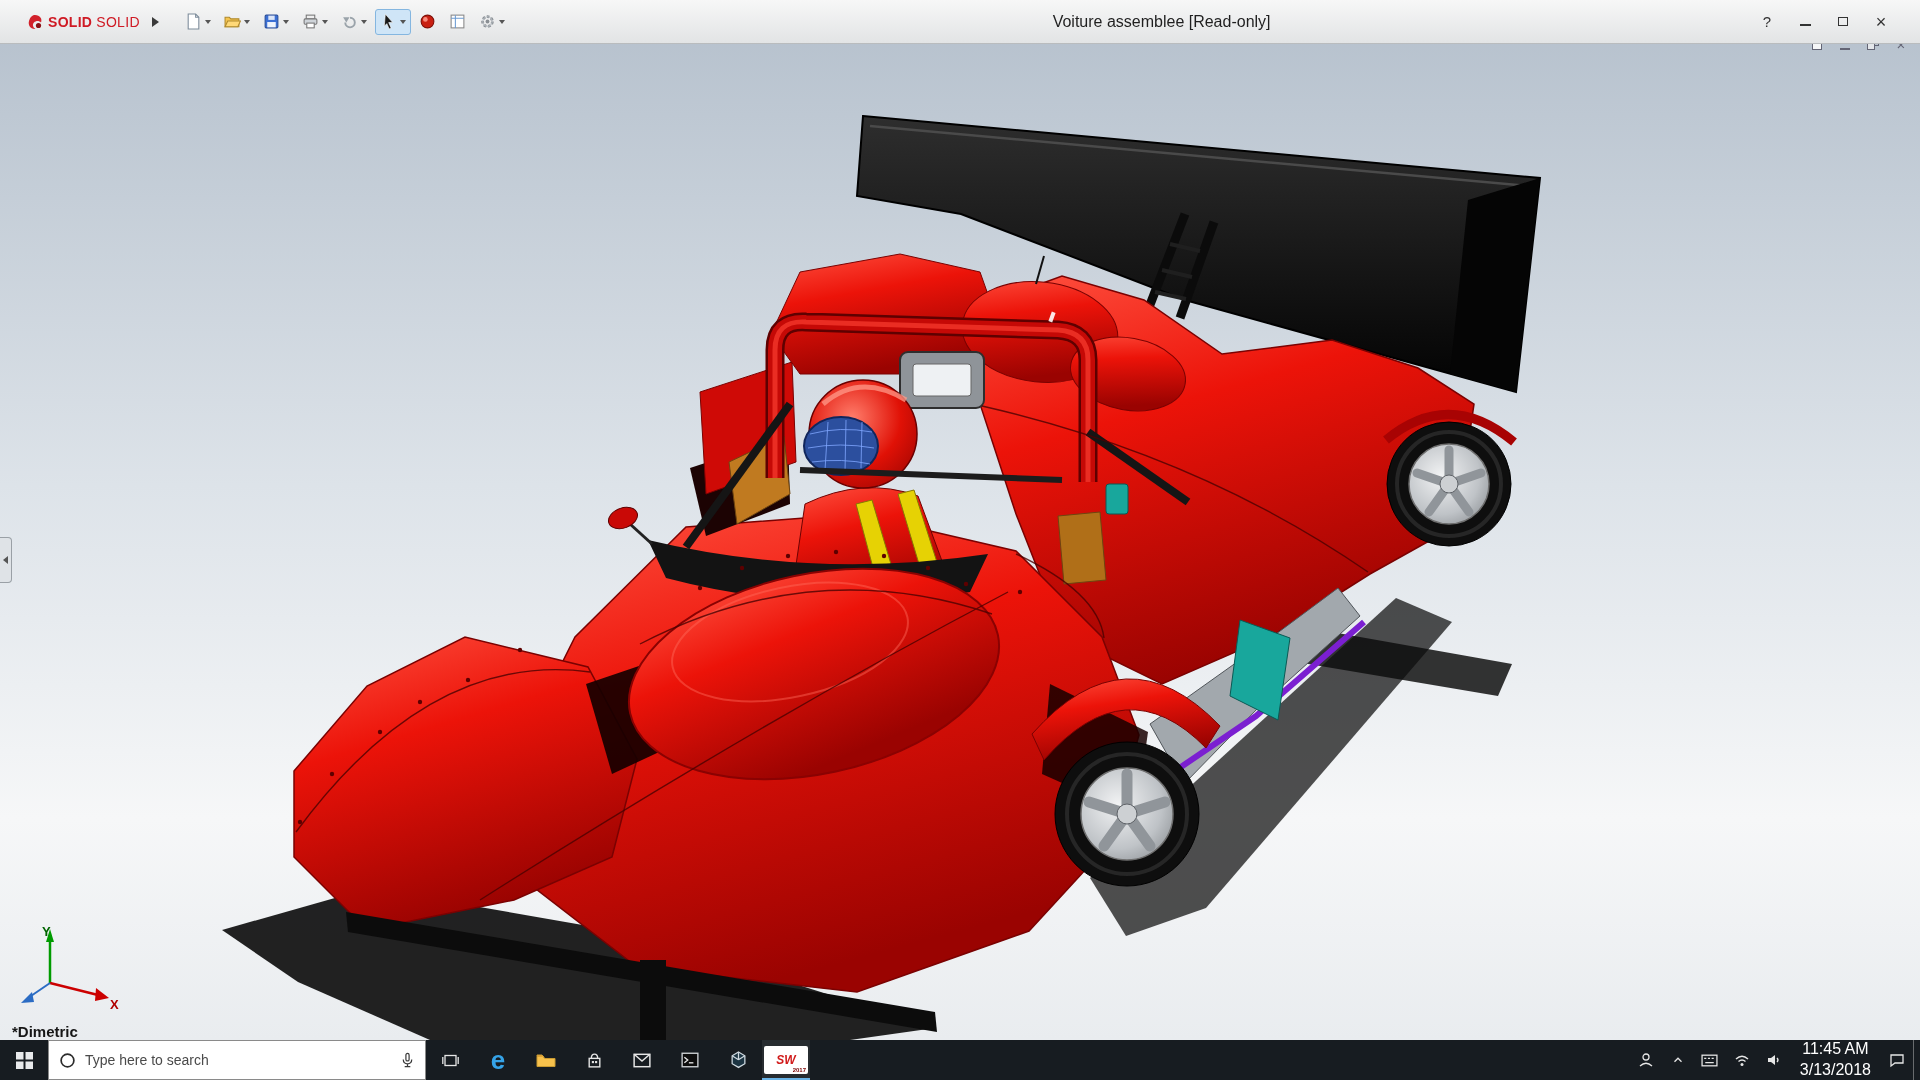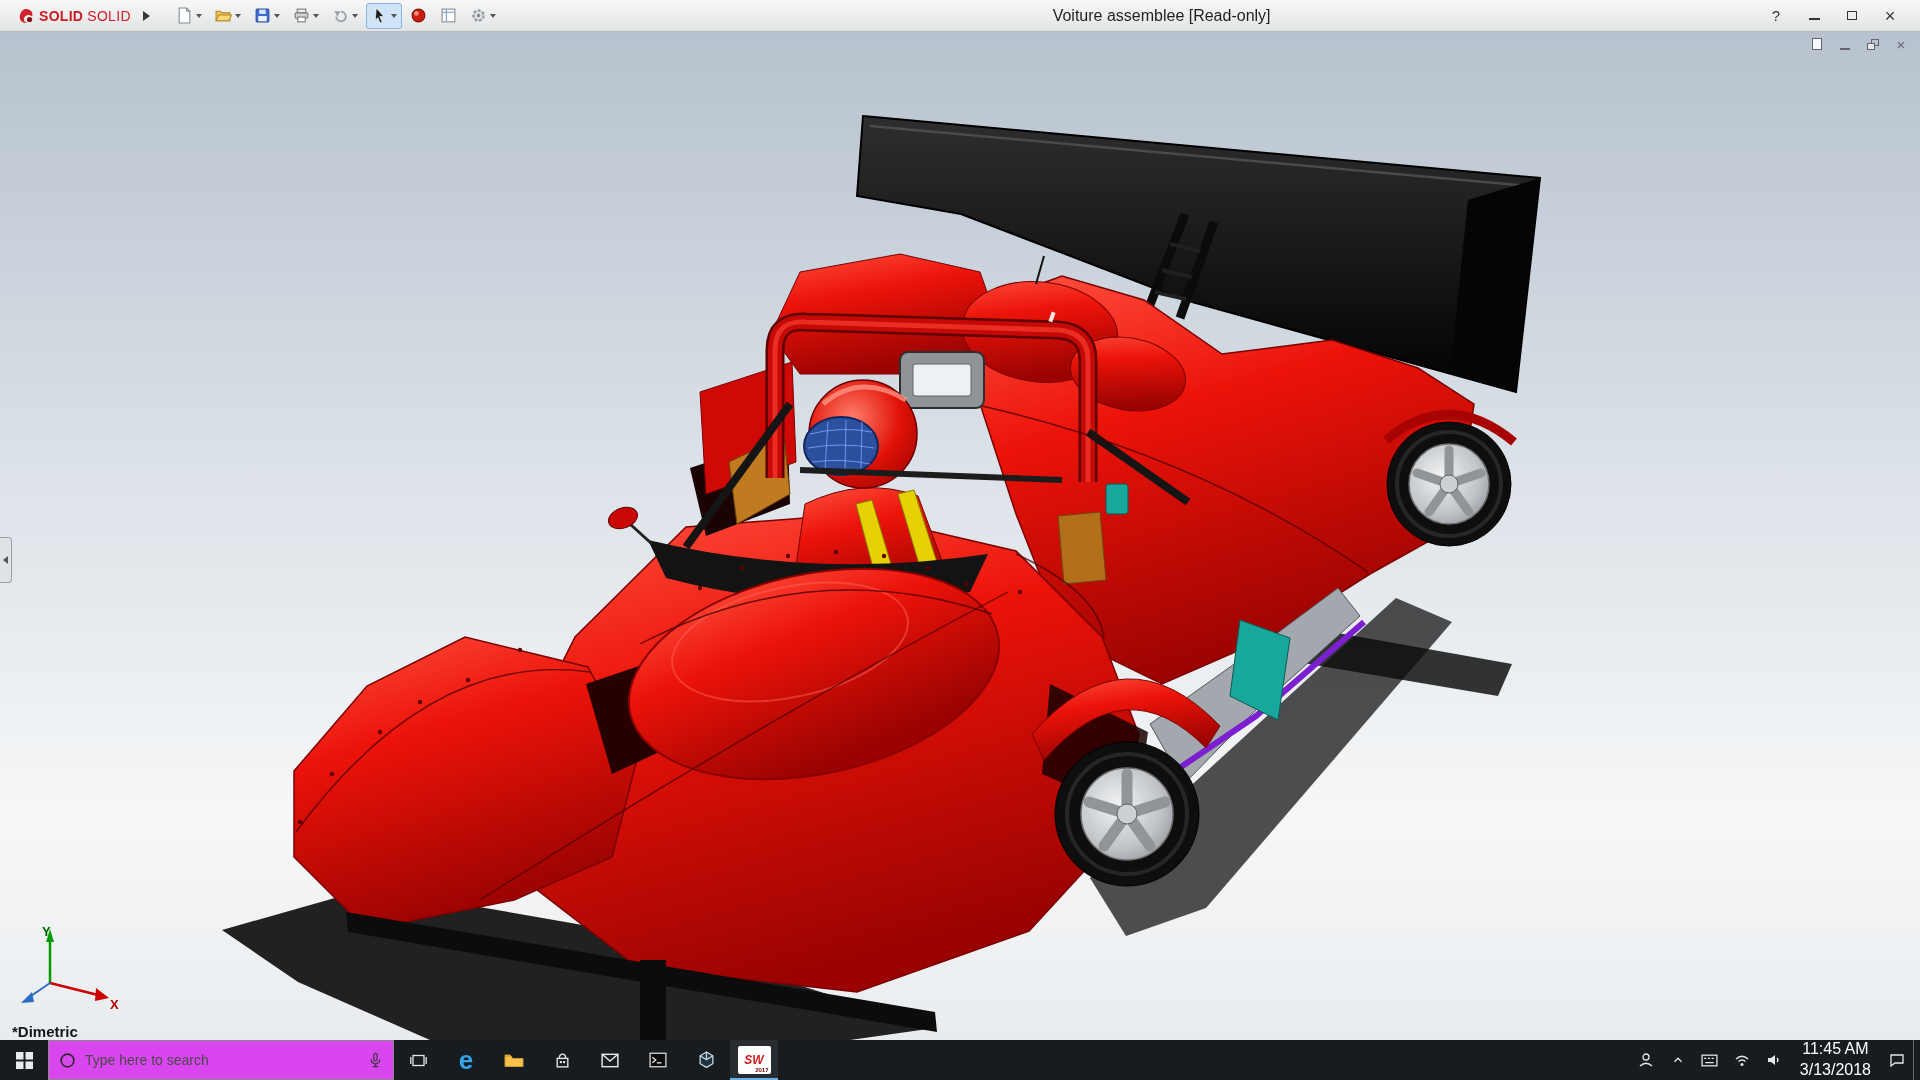--- a/index.html
+++ b/index.html
@@ -1,23 +1,23 @@
 <!DOCTYPE html>
 <html style="--body_red: #ec1309; --brand_red: #cf1a24; --taskbar_bg: #171c21; --viewport_top: #b7c2ce; --viewport_mid: #dde3e9; --viewport_bottom: #f6f7f8; --accent_teal: #18a79c; --accent_purple: #7b1fd1; --belt_yellow: #e6d204; --visor_blue: #2c4f9e; --wing_black: #0a0a0a;"><head>
 <meta charset="utf-8">
 <style>
   * { margin:0; padding:0; box-sizing:border-box; }
   html,body { width:1920px; height:1080px; overflow:hidden;
     font-family:"Liberation Sans", sans-serif; background:#000; }
 
   
-  .titlebar { position:absolute; top:0; left:0; right:0; height:32px;
+  .titlebar { position:absolute; top:0; left:0; right:0; height:44px;
     background:linear-gradient(#f7f7f7,#e2e4e5);
     border-bottom:1px solid #b9bcbe; display:flex; align-items:center;
-    padding:0 11px; z-index:20; }
+    padding:0 20px; z-index:20; }
   .brand { display:flex; align-items:center; gap:4px; padding:0 6px; }
   .brand .solid { color:var(--brand_red,#cf1a24); font-weight:bold; font-size:14px; letter-spacing:.3px; }
   .brand .works { color:var(--brand_red,#cf1a24); font-weight:normal; font-size:14px; letter-spacing:.3px; }
   .menu-flyout { width:20px; height:26px; display:flex; align-items:center; justify-content:center;
     background:none; border:none; cursor:pointer; }
   .menu-flyout .tri { width:0; height:0; border-left:7px solid #3a3a3a;
     border-top:5px solid transparent; border-bottom:5px solid transparent; }
   .toolbar { display:flex; align-items:center; margin-left:14px; gap:3px; }
   .tbtn { height:26px; display:flex; align-items:center; padding:0 4px; gap:3px;
     border-radius:3px; border:1px solid transparent; background:none; cursor:pointer; }
@@ -66,27 +66,27 @@
   .triad { position:absolute; left:12px; bottom:24px; width:110px; height:95px; z-index:4; }
   .view-label { position:absolute; left:12px; bottom:0px; font-size:15px; font-weight:bold;
     color:#161616; z-index:4; }
 
   
   .taskbar { position:absolute; left:0; right:0; bottom:0; height:40px;
     background:var(--taskbar_bg,#171c21); display:flex; align-items:stretch; z-index:30; }
   .tb-btn { width:48px; display:flex; align-items:center; justify-content:center;
     background:none; border:none; cursor:pointer; position:relative; }
   .tb-btn.active { background:rgba(255,255,255,.07); box-shadow:inset 0 -2px 0 #69b3e7; }
-  .search { width:346px; background:#d946ef; display:flex; align-items:center;
+  .search { width:378px; background:#ffffff; display:flex; align-items:center;
     padding:0 10px; gap:9px; border:1px solid #8a8a8a; }
   .search input { flex:1; border:none; outline:none; font-size:14px;
     font-family:"Liberation Sans", sans-serif; color:#222; background:transparent; }
   .search input::placeholder { color:#4a4a4a; }
   .edge-e { font-size:26px; font-weight:bold; color:#35a3e8; line-height:1; }
-  .sw-tile { width:33px; height:28px; background:#fff; border-radius:2px; position:relative;
+  .sw-tile { width:44px; height:28px; background:#fff; border-radius:2px; position:relative;
     display:flex; align-items:center; justify-content:center; }
   .sw-tile .sw { color:#d11a1a; font-weight:bold; font-style:italic; font-size:12px; }
   .sw-tile .yr { position:absolute; bottom:1px; right:2px; font-size:6px; color:#7a0000; font-weight:bold; }
   .tray { margin-left:auto; display:flex; align-items:stretch; }
   .tray .tb-btn { width:32px; }
   .clock { display:flex; flex-direction:column; justify-content:center; align-items:center;
     color:#fff; font-size:16px; line-height:1.3; padding:0 10px; cursor:pointer;
     background:none; border:none; }
   .show-desktop { width:7px; border-left:1px solid rgba(255,255,255,.35); cursor:pointer; }
 </style>

